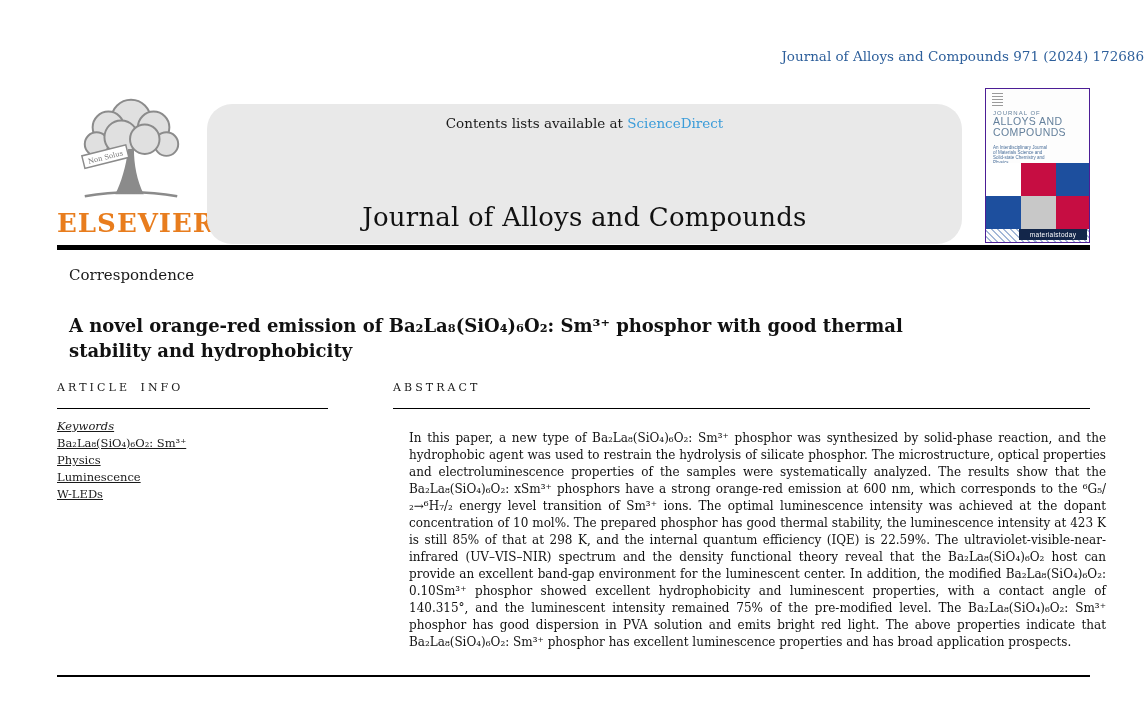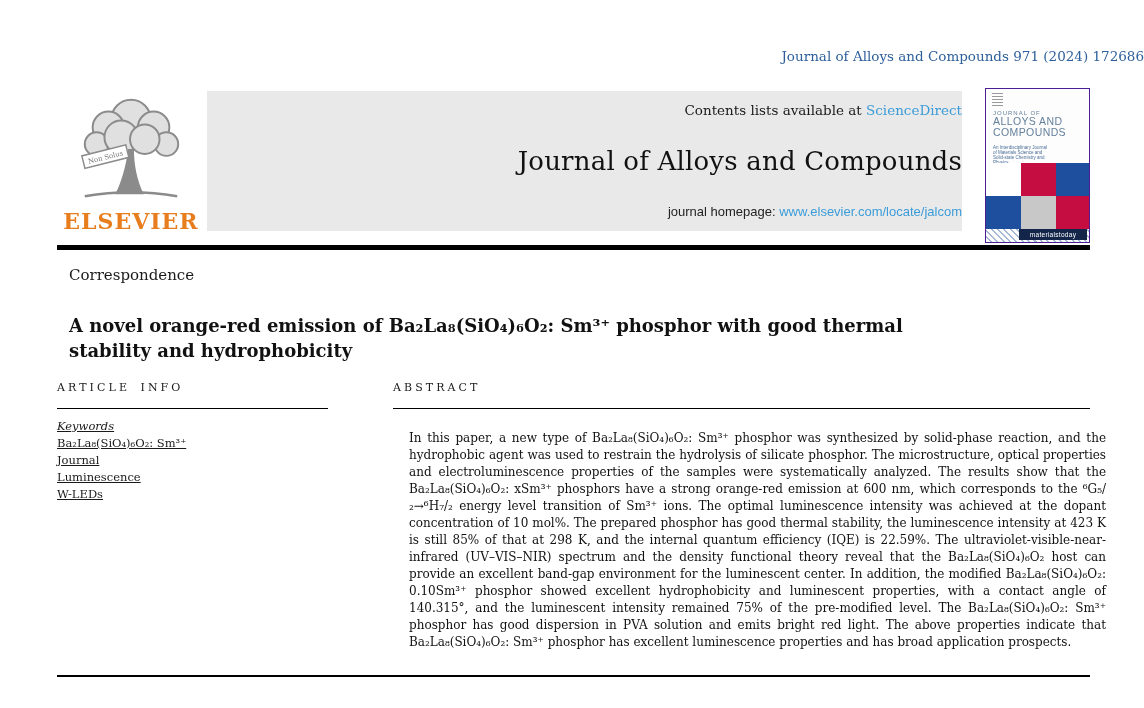--- a/index.html
+++ b/index.html
@@ -10,26 +10,26 @@
   
   .citation{
     position:absolute;top:48px;left:0;width:100%;text-align:right;
     font-size:13.5px;color:#2d5f9b;
   }
   
   .logo-box{position:absolute;left:57px;top:88px;width:148px;height:156px;background:#fff;text-align:center;}
   .logo-tree{display:block;margin:0 auto;}
   .elsevier-word{
     font-family:"DejaVu Serif","Liberation Serif",serif;font-weight:bold;
-    font-size:22px;color:#e87d1e;letter-spacing:1px;line-height:1;margin-top:2px;
+    font-size:26px;color:#e87d1e;letter-spacing:1px;line-height:1;margin-top:2px;
   }
   .banner{
-    position:absolute;left:207px;top:91px;width:755px;height:140px;background:#e9e9e9;
-    display:flex;flex-direction:column;justify-content:space-between;align-items:flex-end;
-    padding:11px 0 12px 0;box-sizing:border-box;
+    position:absolute;left:207px;top:104px;width:755px;height:140px;background:#e9e9e9;
+    display:flex;flex-direction:column;justify-content:space-between;align-items:center;
+    padding:11px 0 12px 0;box-sizing:border-box;border-radius:25px;
   }
   .banner-contents{font-size:13.5px;color:#1a1a1a;}
   .banner-title{font-size:26px;color:#111;letter-spacing:.2px;}
   .banner-homepage{font-family:"Liberation Sans","DejaVu Sans",sans-serif;font-size:13px;color:#222;}
   .link{color:#3b9cd9;text-decoration:none;cursor:pointer;}
   
   .cover{
     position:absolute;left:985px;top:88px;width:105px;height:155px;background:#fdfdfd;
     border:1px solid #4c1d95;box-sizing:border-box;overflow:hidden;
   }
@@ -108,21 +108,20 @@
         <rect x="16" y="63" width="46" height="13" fill="#ffffff" stroke="#8b8b8b" stroke-width="1.5"></rect>
         <text x="39" y="72.5" font-size="7" fill="#777" text-anchor="middle">Non Solus</text>
       </g>
     </svg>
     <div class="elsevier-word">ELSEVIER</div>
   </div>
 
   <div class="banner">
     <div class="banner-contents"><span>Contents lists available at </span><span class="link">ScienceDirect</span></div>
     <div class="banner-title">Journal of Alloys and Compounds</div>
-    <div class="banner-homepage"><span>journal homepage: </span><span class="link">www.elsevier.com/locate/jalcom</span></div>
   </div>
 
   <div class="cover">
     <div class="cover-minilogo"></div>
     <div class="cover-titles">
       <div class="cover-journal-of">JOURNAL OF</div>
       <div class="cover-line">ALLOYS AND</div>
       <div class="cover-line">COMPOUNDS</div>
     </div>
     <div class="cover-subtitle">An Interdisciplinary Journal of Materials Science and Solid-state Chemistry and Physics</div>
@@ -145,21 +144,21 @@
   <h1 class="article-title">A novel orange-red emission of Ba₂La₈(SiO₄)₆O₂: Sm³⁺ phosphor with good thermal stability and hydrophobicity</h1>
 
   <div class="col-header left">ARTICLE INFO</div>
   <div class="col-header right">ABSTRACT</div>
   <div class="col-rule left"></div>
   <div class="col-rule right"></div>
 
   <div class="keywords">
     <div class="kw-label">Keywords</div>
     <div>Ba₂La₈(SiO₄)₆O₂: Sm³⁺</div>
-    <div>Journal</div>
+    <div>Physics</div>
     <div>Luminescence</div>
     <div>W-LEDs</div>
   </div>
 
   <p class="abstract">In this paper, a new type of Ba₂La₈(SiO₄)₆O₂: Sm³⁺ phosphor was synthesized by solid-phase reaction, and the hydrophobic agent was used to restrain the hydrolysis of silicate phosphor. The microstructure, optical properties and electroluminescence properties of the samples were systematically analyzed. The results show that the Ba₂La₈(SiO₄)₆O₂: xSm³⁺ phosphors have a strong orange-red emission at 600 nm, which corresponds to the ⁶G₅/₂→⁶H₇/₂ energy level transition of Sm³⁺ ions. The optimal luminescence intensity was achieved at the dopant concentration of 10 mol%. The prepared phosphor has good thermal stability, the luminescence intensity at 423 K is still 85% of that at 298 K, and the internal quantum efficiency (IQE) is 22.59%. The ultraviolet-visible-near-infrared (UV–VIS–NIR) spectrum and the density functional theory reveal that the Ba₂La₈(SiO₄)₆O₂ host can provide an excellent band-gap environment for the luminescent center. In addition, the modified Ba₂La₈(SiO₄)₆O₂: 0.10Sm³⁺ phosphor showed excellent hydrophobicity and luminescent properties, with a contact angle of 140.315°, and the luminescent intensity remained 75% of the pre-modified level. The Ba₂La₈(SiO₄)₆O₂: Sm³⁺ phosphor has good dispersion in PVA solution and emits bright red light. The above properties indicate that Ba₂La₈(SiO₄)₆O₂: Sm³⁺ phosphor has excellent luminescence properties and has broad application prospects.</p>
 
   <div class="bottom-rule"></div>
 
 </div>
 

